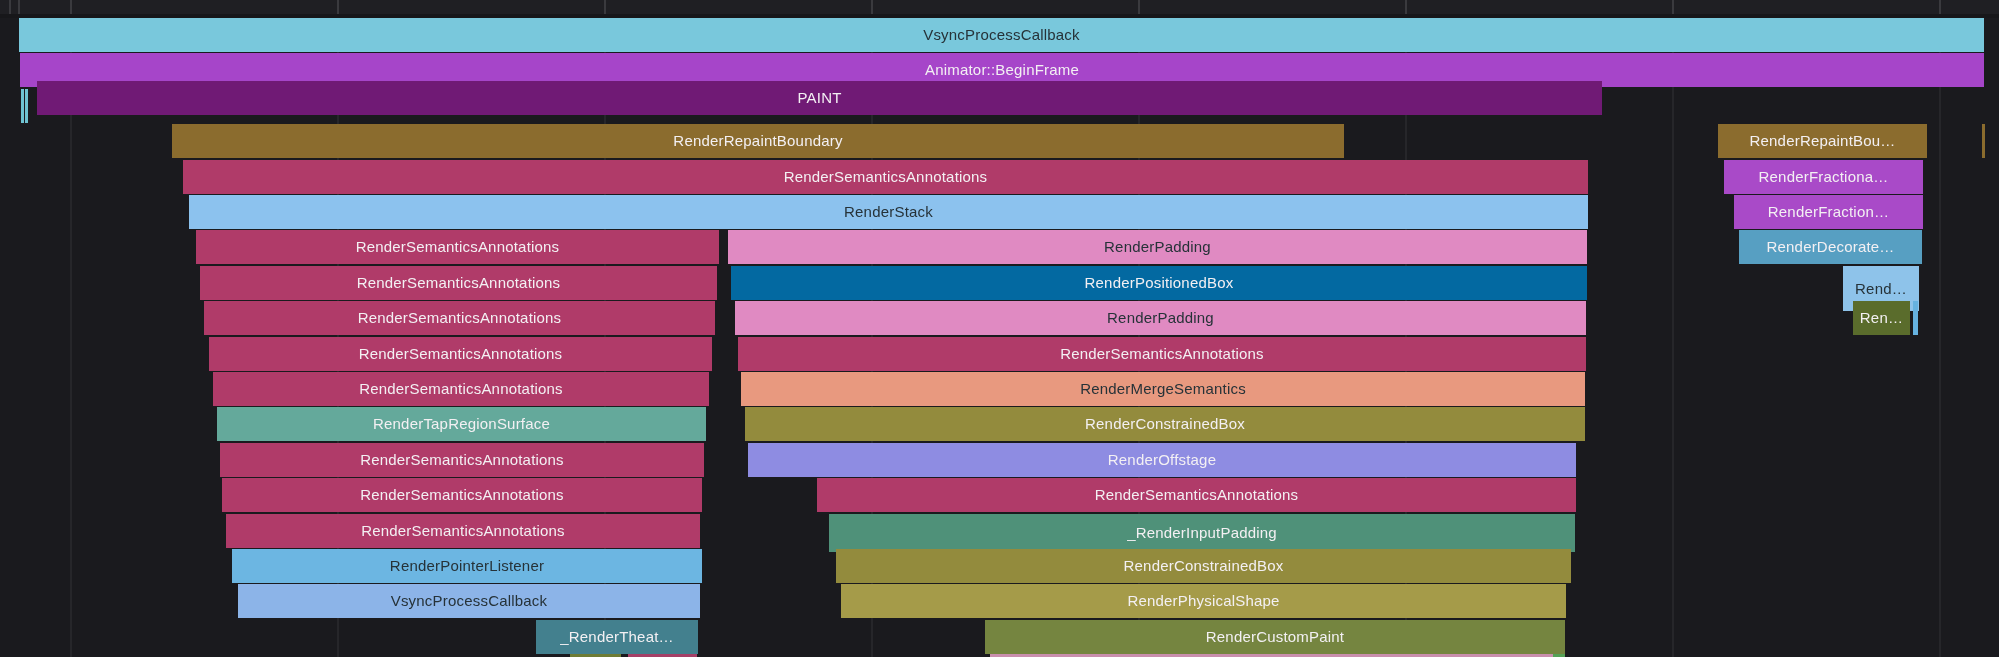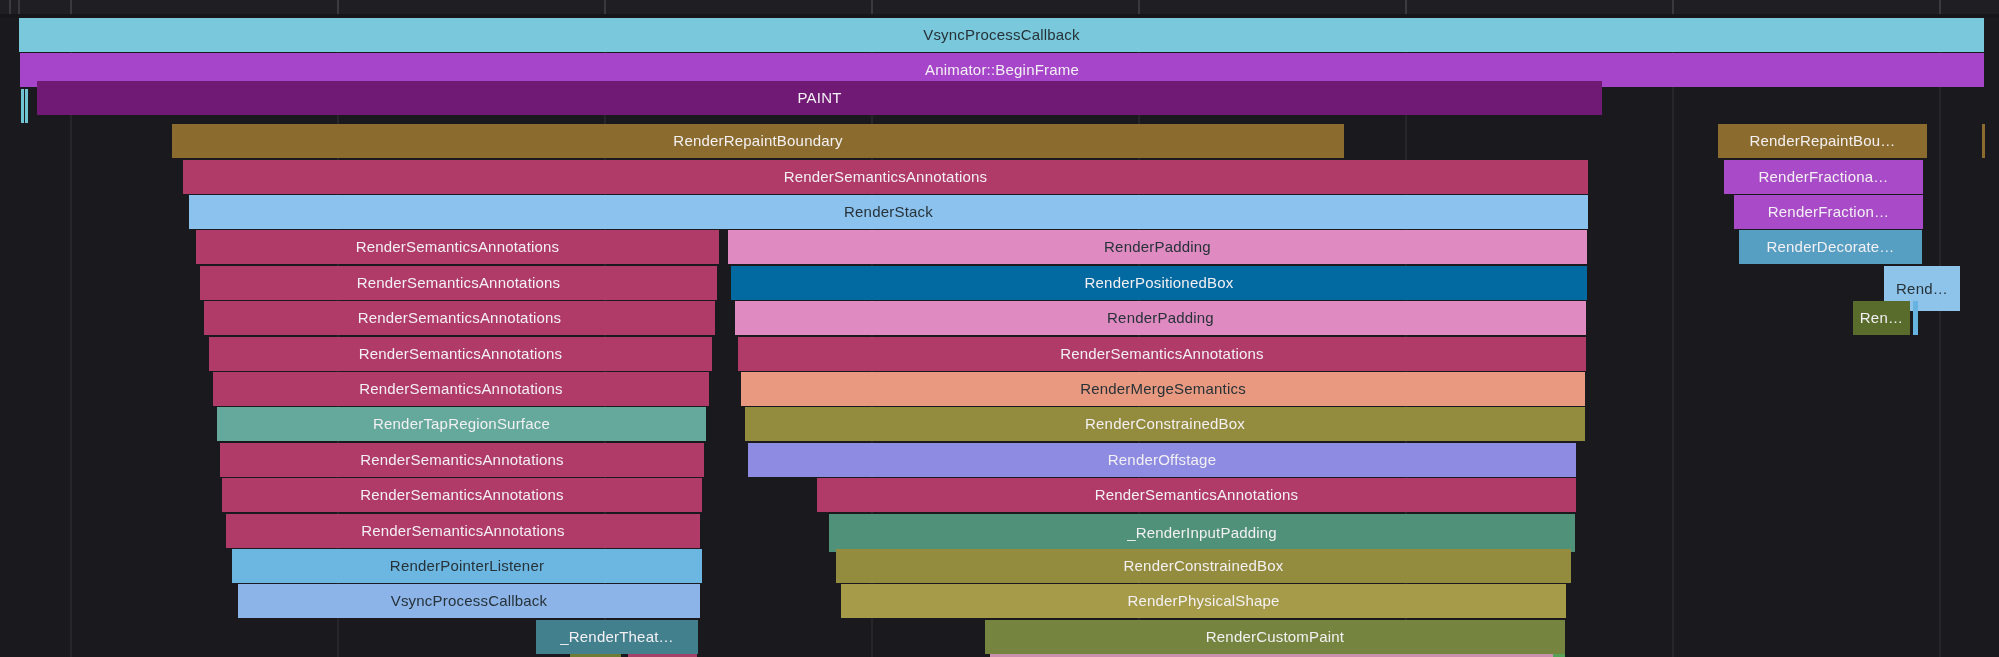--- a/index.html
+++ b/index.html
@@ -107,21 +107,21 @@
       </div>
       <div class="bar text-light" style="left: 1739px; top: 230px; width: 183px; height: 34px; background: rgb(87, 159, 194); justify-content: center;">
         <span>RenderDecorate…</span>
       </div>
       <div class="bar text-light" style="left: 200px; top: 266px; width: 517px; height: 34px; background: rgb(176, 59, 105);">
         <span>RenderSemanticsAnnotations</span>
       </div>
       <div class="bar text-light" style="left: 731px; top: 266px; width: 856px; height: 34px; background: #0369a1;">
         <span>RenderPositionedBox</span>
       </div>
-      <div class="bar text-dark" style="left: 1843px; top: 266px; width: 76px; height: 45px; background: rgb(142, 195, 234); margin-left: 41px;">
+      <div class="bar text-dark" style="left: 1843px; top: 266px; width: 76px; height: 45px; background: rgb(142, 195, 234);">
         <span>Rend…</span>
       </div>
       <div class="bar text-light" style="left: 204px; top: 301px; width: 511px; height: 34px; background: rgb(176, 59, 105);">
         <span>RenderSemanticsAnnotations</span>
       </div>
       <div class="bar text-dark" style="left: 735px; top: 301px; width: 851px; height: 34px; background: rgb(224, 138, 194);">
         <span>RenderPadding</span>
       </div>
       <div class="bar text-light" style="left: 1853px; top: 301px; width: 57px; height: 34px; background: rgb(90, 108, 44);">
         <span>Ren…</span>

